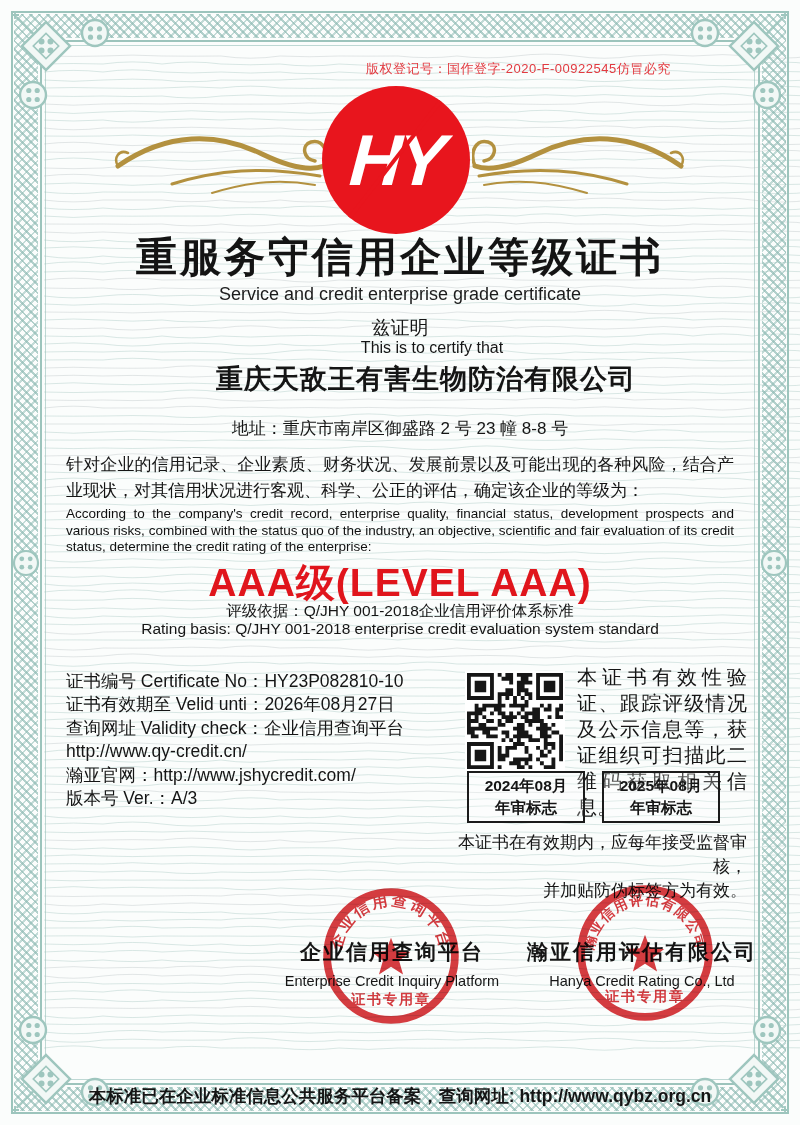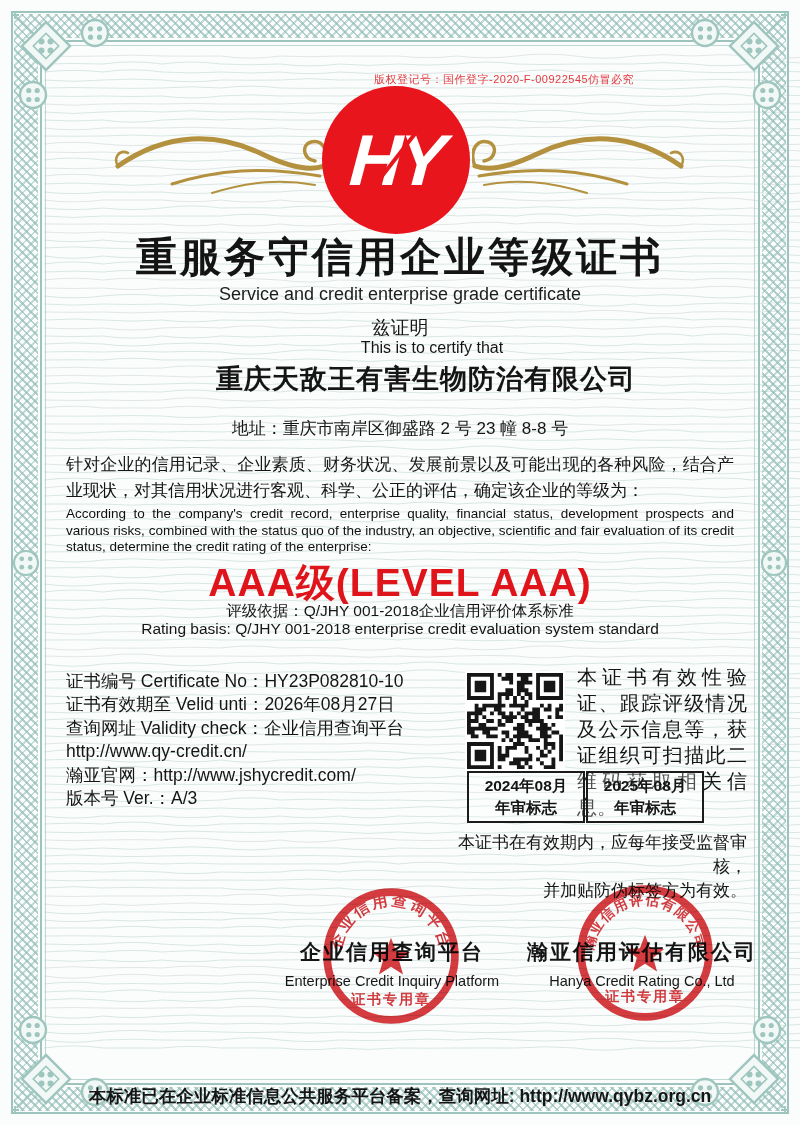--- a/index.html
+++ b/index.html
@@ -15,21 +15,21 @@
         border-image:repeating-linear-gradient(-45deg,rgba(140,185,178,.5) 0 2px,rgba(255,255,255,0) 2px 6px) 24;}
   .frame-inner{position:absolute;inset:40px;border:2px solid #9cc4bc;z-index:1;pointer-events:none;}
   .frame-inner2{position:absolute;inset:45px;border:1px solid rgba(140,185,178,.55);z-index:1;pointer-events:none;}
   .corner{position:absolute;width:110px;height:110px;z-index:2;pointer-events:none;}
   .corner.tl{left:7px;top:7px;}
   .corner.tr{right:7px;top:7px;transform:scaleX(-1);}
   .corner.bl{left:7px;bottom:7px;transform:scaleY(-1);}
   .corner.br{right:7px;bottom:7px;transform:scale(-1,-1);}
   .edge-motif{position:absolute;width:34px;height:34px;z-index:2;pointer-events:none;}
   
-  .copyright{position:absolute;left:374px;top:60px;font-size:11px;color:#e23a40;font-weight:500;z-index:3;letter-spacing:.5px;margin-top:12px;}
+  .copyright{position:absolute;left:366px;top:60px;font-size:13px;color:#e23a40;font-weight:500;z-index:3;letter-spacing:.5px;}
   .logo{position:absolute;left:322px;top:86px;width:148px;height:148px;border-radius:50%;
         background:#e8151d;z-index:4;display:flex;align-items:center;justify-content:center;overflow:hidden;}
   .logo .hy{font-size:72px;font-weight:900;color:#fff;letter-spacing:-4px;font-style:italic;transform:skewX(-4deg);}
   .logo .shard{position:absolute;background:#e8151d;}
   .logo .s1{width:180px;height:5px;transform:rotate(-52deg);left:-10px;top:64px;background:#fff0;border-top:4px solid #e8151d;}
   .flourish{position:absolute;width:215px;height:95px;z-index:3;}
   .flourish.left{left:112px;top:114px;}
   .flourish.right{left:472px;top:114px;transform:scaleX(-1);}
   .title-zh{position:absolute;left:0;top:230px;width:100%;text-align:center;font-size:41px;font-weight:900;
             letter-spacing:3px;z-index:3;color:#141414;}
@@ -48,21 +48,21 @@
           color:#e0151c;z-index:3;letter-spacing:1px;}
   .basis-zh{position:absolute;left:0;top:601px;width:100%;text-align:center;font-size:15.5px;font-weight:500;z-index:3;}
   .basis-en{position:absolute;left:0;top:620px;width:100%;text-align:center;font-size:15.5px;z-index:3;}
   
   .details{position:absolute;left:66px;top:670px;z-index:3;font-size:17.5px;font-weight:500;line-height:23.4px;width:395px;}
   .details .ln{white-space:nowrap;}
   
   .qr-box{position:absolute;left:465px;top:671px;width:100px;height:100px;background:#fff;z-index:3;padding:2px;box-sizing:border-box;}
   .qr-note{position:absolute;left:577px;top:664px;width:170px;font-size:20px;line-height:26px;font-weight:400;
            text-align:justify;z-index:3;}
-  .marks{position:absolute;left:467px;top:771px;display:flex;gap:1px;z-index:3;}
+  .marks{position:absolute;left:467px;top:771px;display:flex;gap:17px;z-index:3;}
   .mark-box{width:114px;height:48px;border:2.5px solid #1b1b1b;display:flex;flex-direction:column;
             align-items:center;justify-content:center;font-size:15.5px;font-weight:600;line-height:1.45;
             background:rgba(255,255,255,.25);}
   .supervision{position:absolute;left:455px;top:831px;width:292px;text-align:right;font-size:17px;
                line-height:24px;font-weight:500;z-index:3;}
   
   .org{position:absolute;width:300px;text-align:center;z-index:3;}
   .org.left{left:242px;top:938px;}
   .org.right{left:492px;top:938px;}
   .org .zh{font-size:21px;font-weight:600;letter-spacing:2px;}

